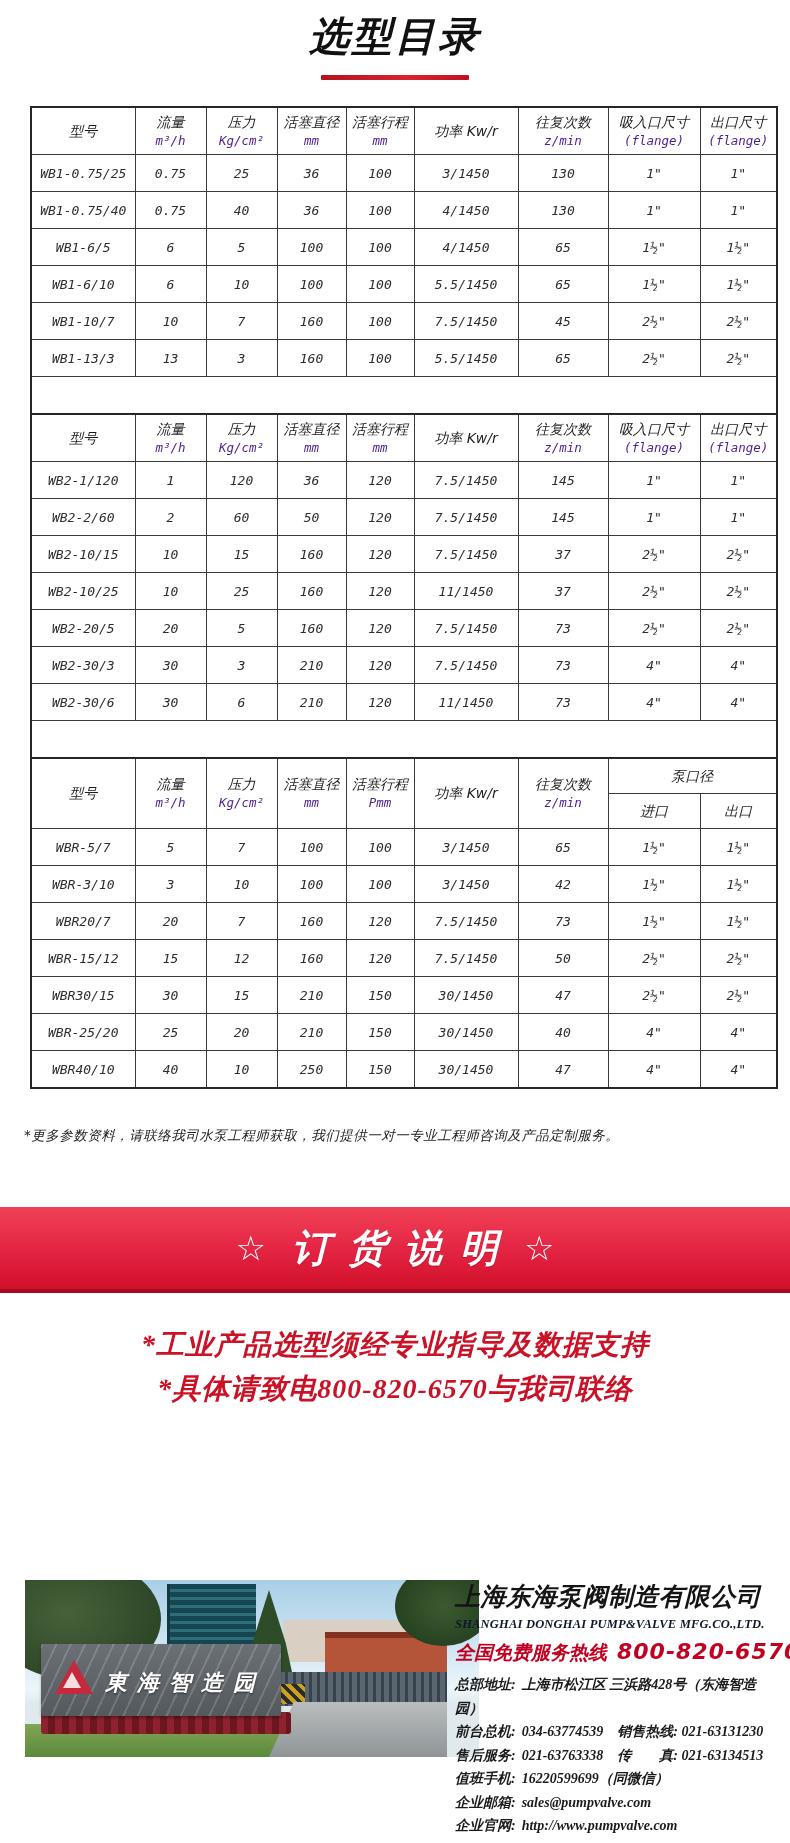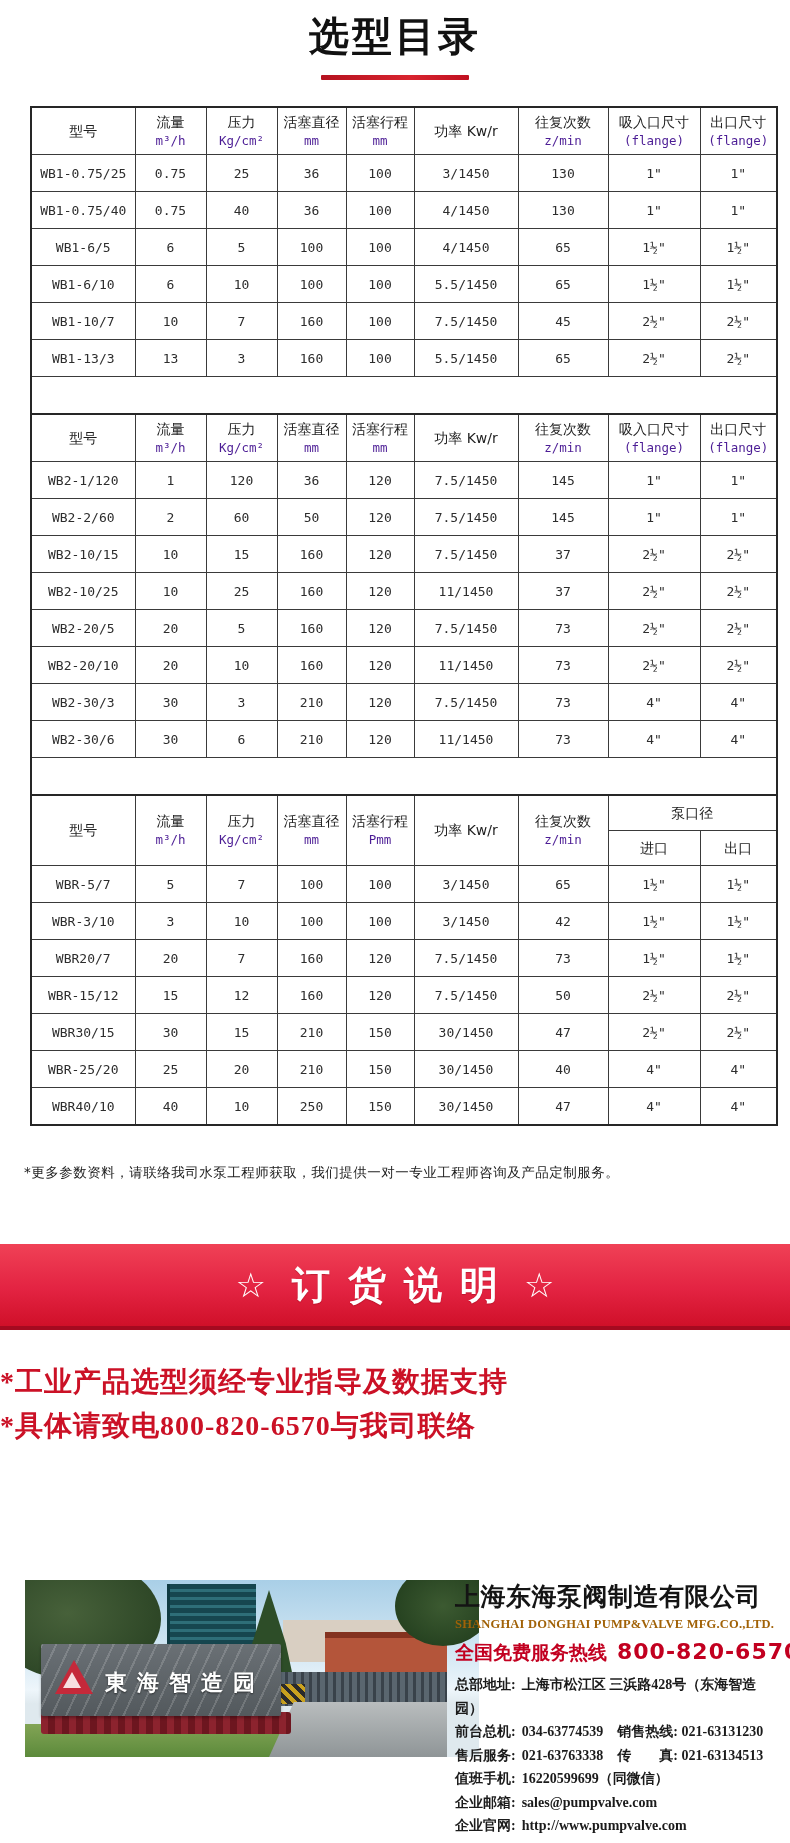--- a/index.html
+++ b/index.html
@@ -1,17 +1,17 @@
 <!DOCTYPE html>
 <html><head>
 <meta charset="utf-8">
 <style>
   html,body{margin:0;padding:0;background:#fff;}
   .page{position:relative;width:790px;height:1843px;background:#fff;overflow:hidden;
-        font-family:"DejaVu Sans","Liberation Sans",sans-serif;}
+        font-family:"DejaVu Sans","Liberation Sans",sans-serif;font-style:italic;}
   
   .doc-title{padding-top:12px;text-align:center;font-size:40px;font-weight:900;
              color:#111;letter-spacing:3px;line-height:48px;}
   .title-rule{width:148px;height:5px;margin:15px auto 0;border-radius:1px;
               background:linear-gradient(90deg,#b5121f,#d8242f 60%,#c01020);}
   
   .tables-wrap{margin-top:26px;margin-left:18px;}
   table.tbl{width:746px;margin:0 auto;border-collapse:collapse;border:2px solid #262626;
             table-layout:fixed;background:#fff;}
   table.tbl.stack{margin-top:-2px;}
@@ -28,21 +28,21 @@
   
   .footnote{margin:38px 0 0 24px;font-size:13.5px;color:#1c1c1c;letter-spacing:0.5px;}
   
   .banner{margin-top:62px;height:82px;display:flex;align-items:center;justify-content:center;
           background:linear-gradient(180deg,#f04156 0%,#e32342 55%,#d01029 100%);
           border-bottom:4px solid #a50a20;}
   .banner .star{color:#fff;font-size:34px;line-height:34px;}
   .banner .txt{color:#fff;font-size:38px;font-weight:900;letter-spacing:18px;
                margin:0 8px 0 26px;text-shadow:0 1px 1px rgba(130,0,15,.35);}
   
-  .notices{margin-top:30px;color:#cb1126;
+  .notices{margin-top:30px;text-align:center;color:#cb1126;
            font-family:"Liberation Serif","DejaVu Serif",serif;
            font-weight:700;font-size:28px;line-height:44px;letter-spacing:1px;}
   
   .footer{position:absolute;left:0;top:1576px;width:790px;height:220px;}
   .photo{position:absolute;left:25px;top:4px;width:422px;height:177px;overflow:hidden;
          background:linear-gradient(180deg,#a9cfe7 0%,#d8eaf5 45%,#eef6fb 62%,#dfe9ee 70%);padding-left:32px;}
   .photo *{position:absolute;}
   .ph-tree-l{left:-34px;top:-22px;width:170px;height:122px;border-radius:50%;
              background:radial-gradient(ellipse at 45% 45%,#47613a,#2d4626 72%);}
   .ph-glass{left:142px;top:4px;width:86px;height:86px;
@@ -68,21 +68,21 @@
                       linear-gradient(180deg,#6a7075,#53595d);box-shadow:0 2px 3px rgba(0,0,0,.3);}
   .ph-sign{left:64px;top:24px;color:#fff;font-size:22px;font-weight:700;letter-spacing:10px;
            text-shadow:0 1px 2px rgba(0,0,0,.55);white-space:nowrap;}
   .ph-logo{left:14px;top:16px;width:38px;height:34px;background:#c5293a;
            clip-path:polygon(50% 0,100% 100%,0 100%);}
   .ph-logo-cut{left:22px;top:28px;width:18px;height:16px;background:#fff;
                clip-path:polygon(50% 0,100% 100%,0 100%);opacity:.85;}
   .info{position:absolute;left:455px;top:4px;width:322px;}
   .company-cn{font-size:25px;font-weight:900;color:#141414;letter-spacing:0.5px;white-space:nowrap;}
   .company-en{margin-top:4px;font-family:"Liberation Serif","DejaVu Serif",serif;font-weight:700;
-              font-size:12.5px;color:#a16207;letter-spacing:0.2px;white-space:nowrap;}
+              font-size:12.5px;color:#0f172a;letter-spacing:0.2px;white-space:nowrap;}
   .hotline{margin-top:7px;color:#c20020;font-weight:900;white-space:nowrap;}
   .hotline .lbl{font-size:19px;}
   .hotline .num{font-size:22px;margin-left:10px;letter-spacing:1px;}
   .details{margin-top:7px;font-family:"Liberation Serif","DejaVu Serif",serif;font-weight:700;
            font-size:14px;color:#1b1b1b;line-height:23.5px;}
   .details .lbl{margin-right:6px;}
 </style>
 </head>
 <body>
 
@@ -310,31 +310,20 @@
             <td>2½"</td>
             <td>2½"</td>
           </tr>
           <tr>
             <td>WB2-20/5</td>
             <td>20</td>
             <td>5</td>
             <td>160</td>
             <td>120</td>
             <td>7.5/1450</td>
-            <td>73</td>
-            <td>2½"</td>
-            <td>2½"</td>
-          </tr>
-          <tr>
-            <td>WB2-20/10</td>
-            <td>20</td>
-            <td>10</td>
-            <td>160</td>
-            <td>120</td>
-            <td>11/1450</td>
             <td>73</td>
             <td>2½"</td>
             <td>2½"</td>
           </tr>
           <tr>
             <td>WB2-30/3</td>
             <td>30</td>
             <td>3</td>
             <td>210</td>
             <td>120</td>

